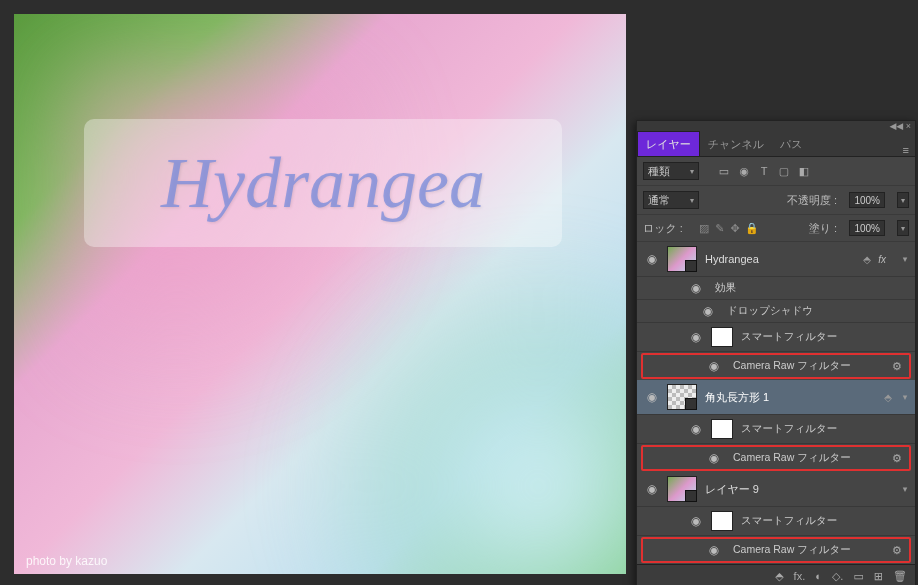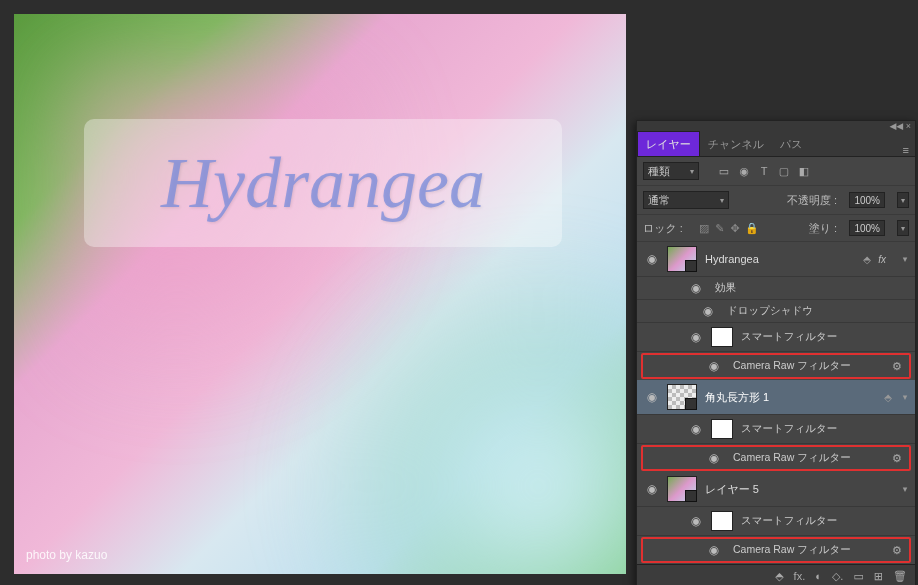--- a/index.html
+++ b/index.html
@@ -47,21 +47,21 @@
   }
   .title-text {
     font-family: "Georgia", serif;
     font-style: italic;
     font-size: 72px;
     color: rgba(120,140,220,0.75);
     text-shadow: 1px 1px 3px rgba(0,0,0,0.1);
   }
   .credit {
     position: absolute;
-    left: 12px; bottom: 10px;
+    left: 12px; bottom: 4px;
     color: rgba(255,255,255,0.85);
     font-size: 12px;
     line-height: 1.5;
     z-index: 3;
   }
 
   
   .panel {
     position: absolute;
     right: 2px; top: 120px;
@@ -250,21 +250,21 @@
     <div class="filter-icons">
       <div class="ficon">▭</div>
       <div class="ficon">◉</div>
       <div class="ficon">T</div>
       <div class="ficon">▢</div>
       <div class="ficon">◧</div>
     </div>
   </div>
 
   <div class="row">
-    <div class="select" style="width:86px">
+    <div class="select" style="width:56px">
       <span>通常</span>
     </div>
     <div style="flex:1"></div>
     <span class="label">不透明度 :</span>
     <div class="value-box">100%</div>
     <div class="arrow-btn">▾</div>
   </div>
 
   <div class="row">
     <span class="label">ロック :</span>
@@ -338,21 +338,21 @@
           <div class="layer-name sub">Camera Raw フィルター</div>
           <div class="adjust-icon">⚙</div>
         </div>
       </div>
     </div>
 
     <div class="layer-group">
       <div class="layer-row">
         <div class="vis">◉</div>
         <div class="thumb img smart"></div>
-        <div class="layer-name">レイヤー 5</div>
+        <div class="layer-name">レイヤー 9</div>
         <span class="chev">▾</span>
       </div>
       <div class="layer-row sub">
         <div class="sub-indent"></div>
         <div class="vis">◉</div>
         <div class="thumb-mask"></div>
         <div class="layer-name sub">スマートフィルター</div>
       </div>
       <div class="highlight">
         <div class="smart-row">

